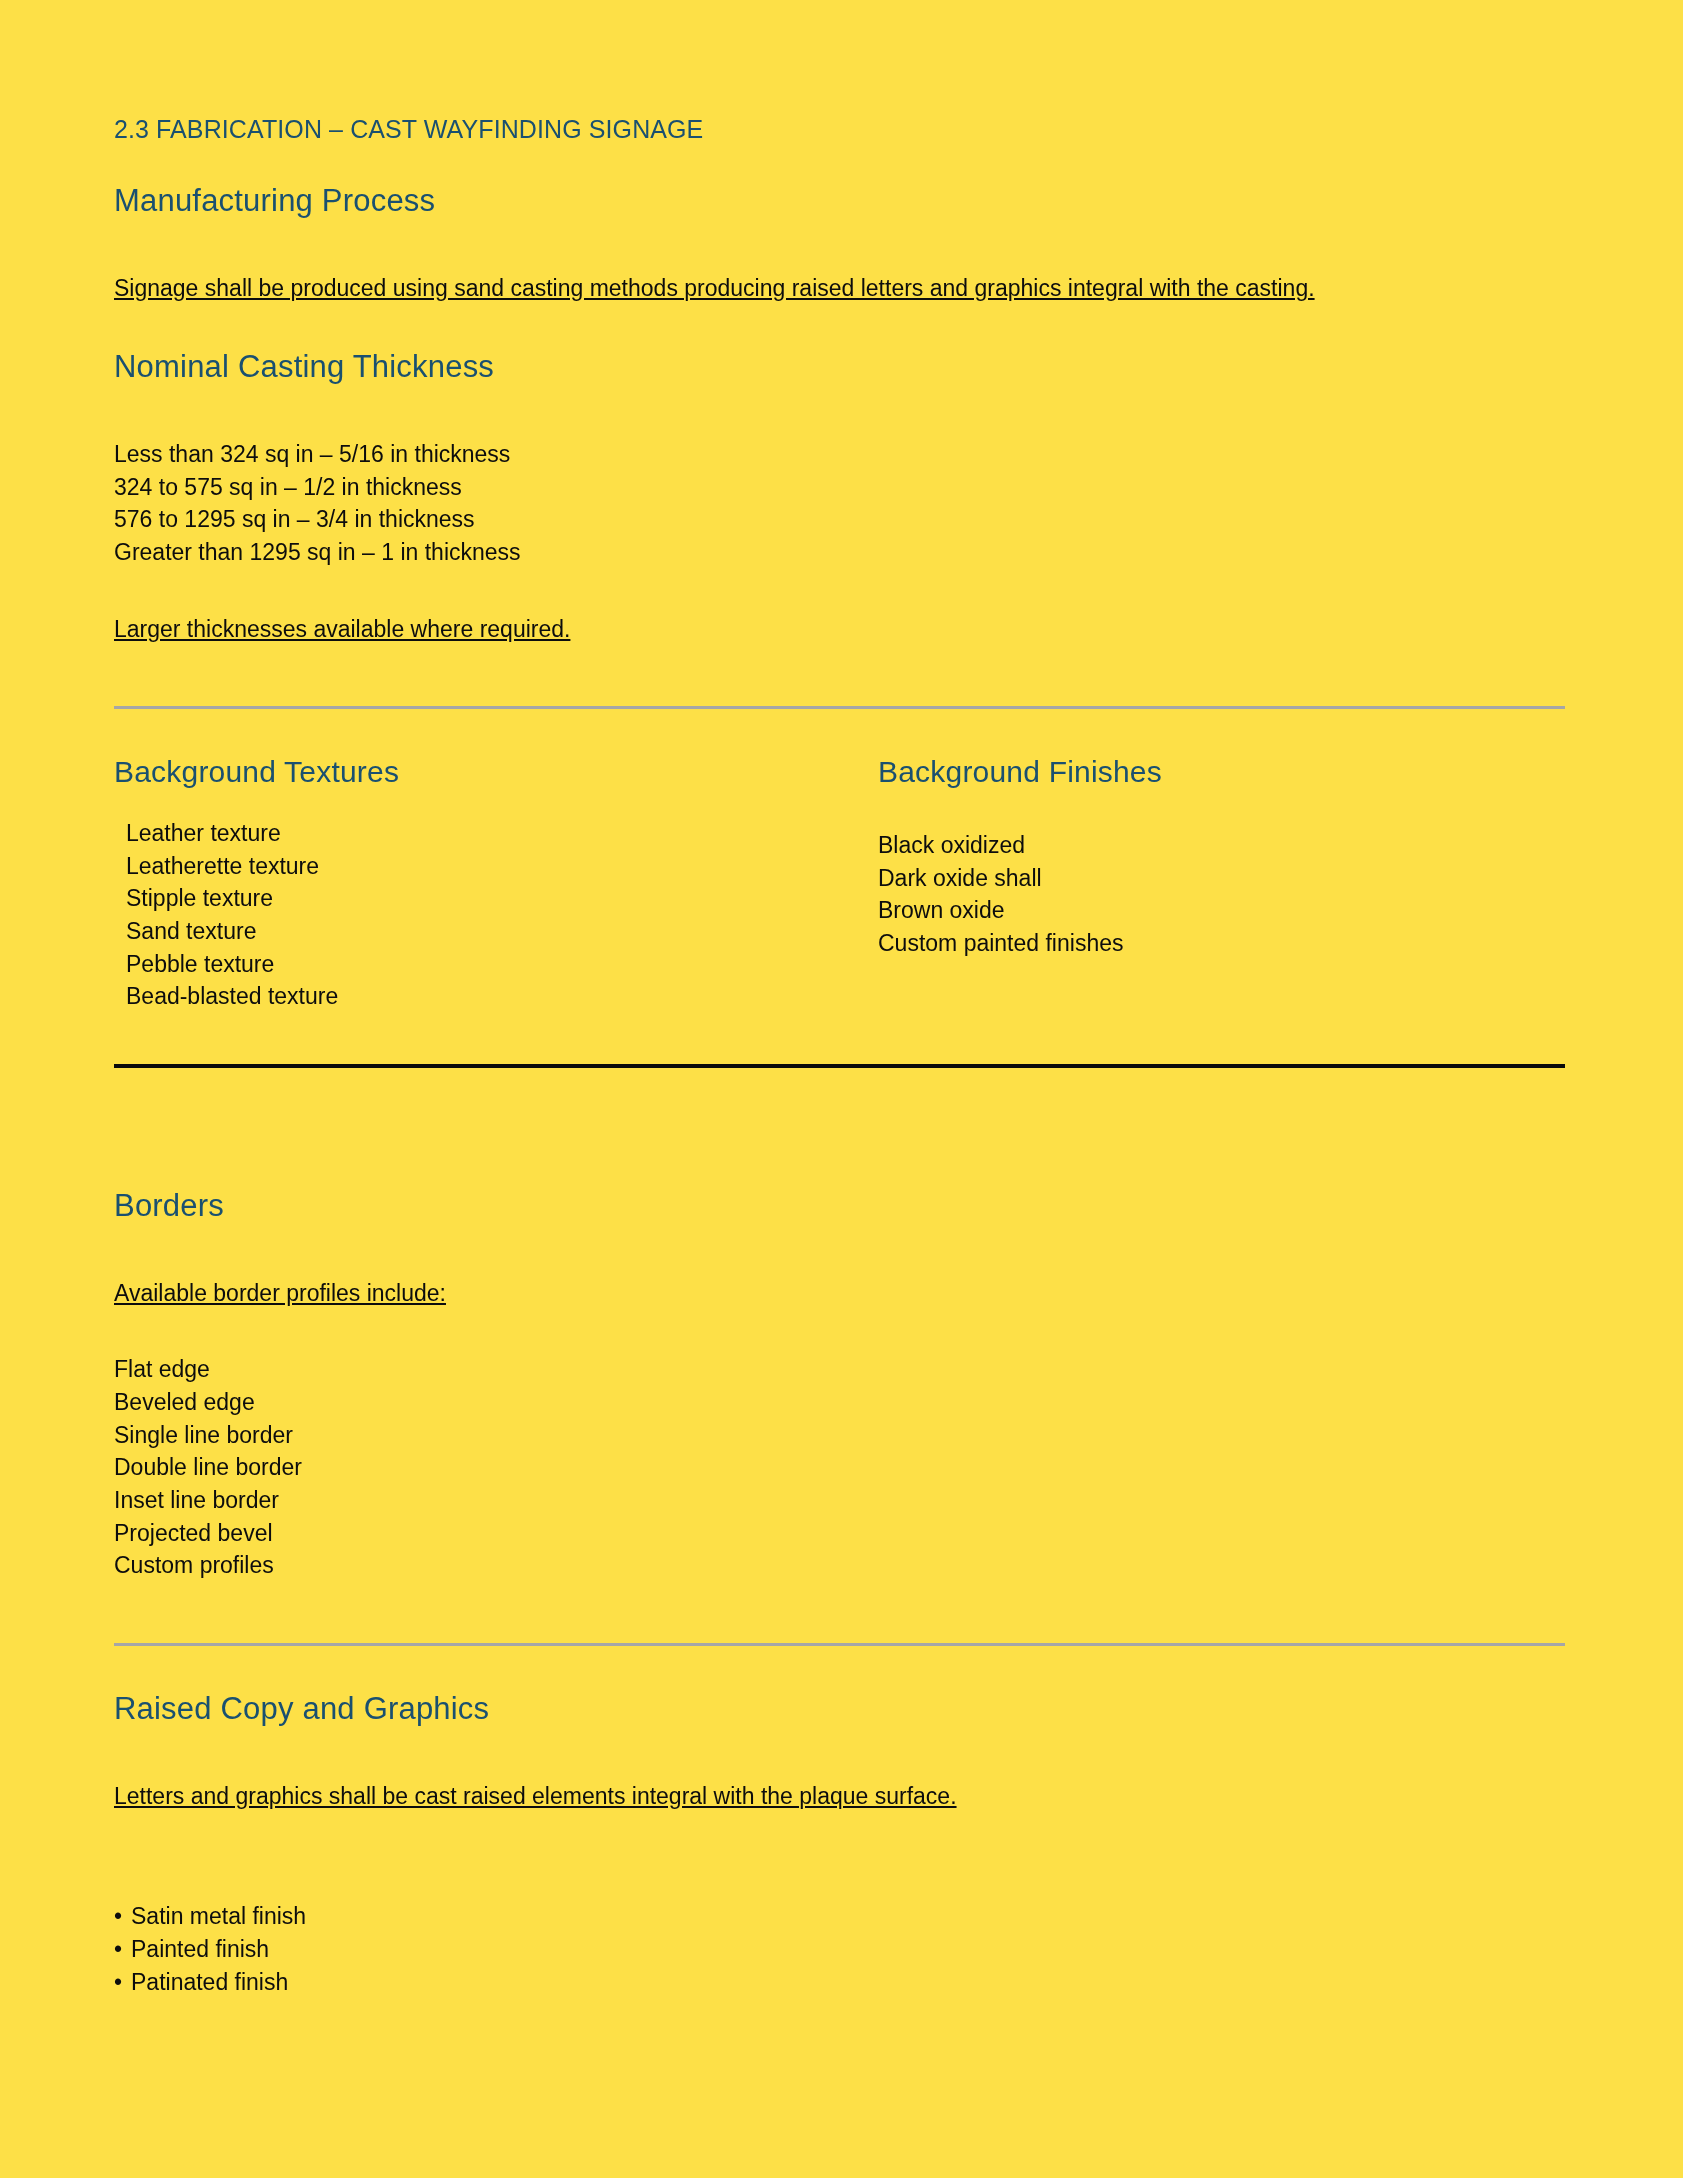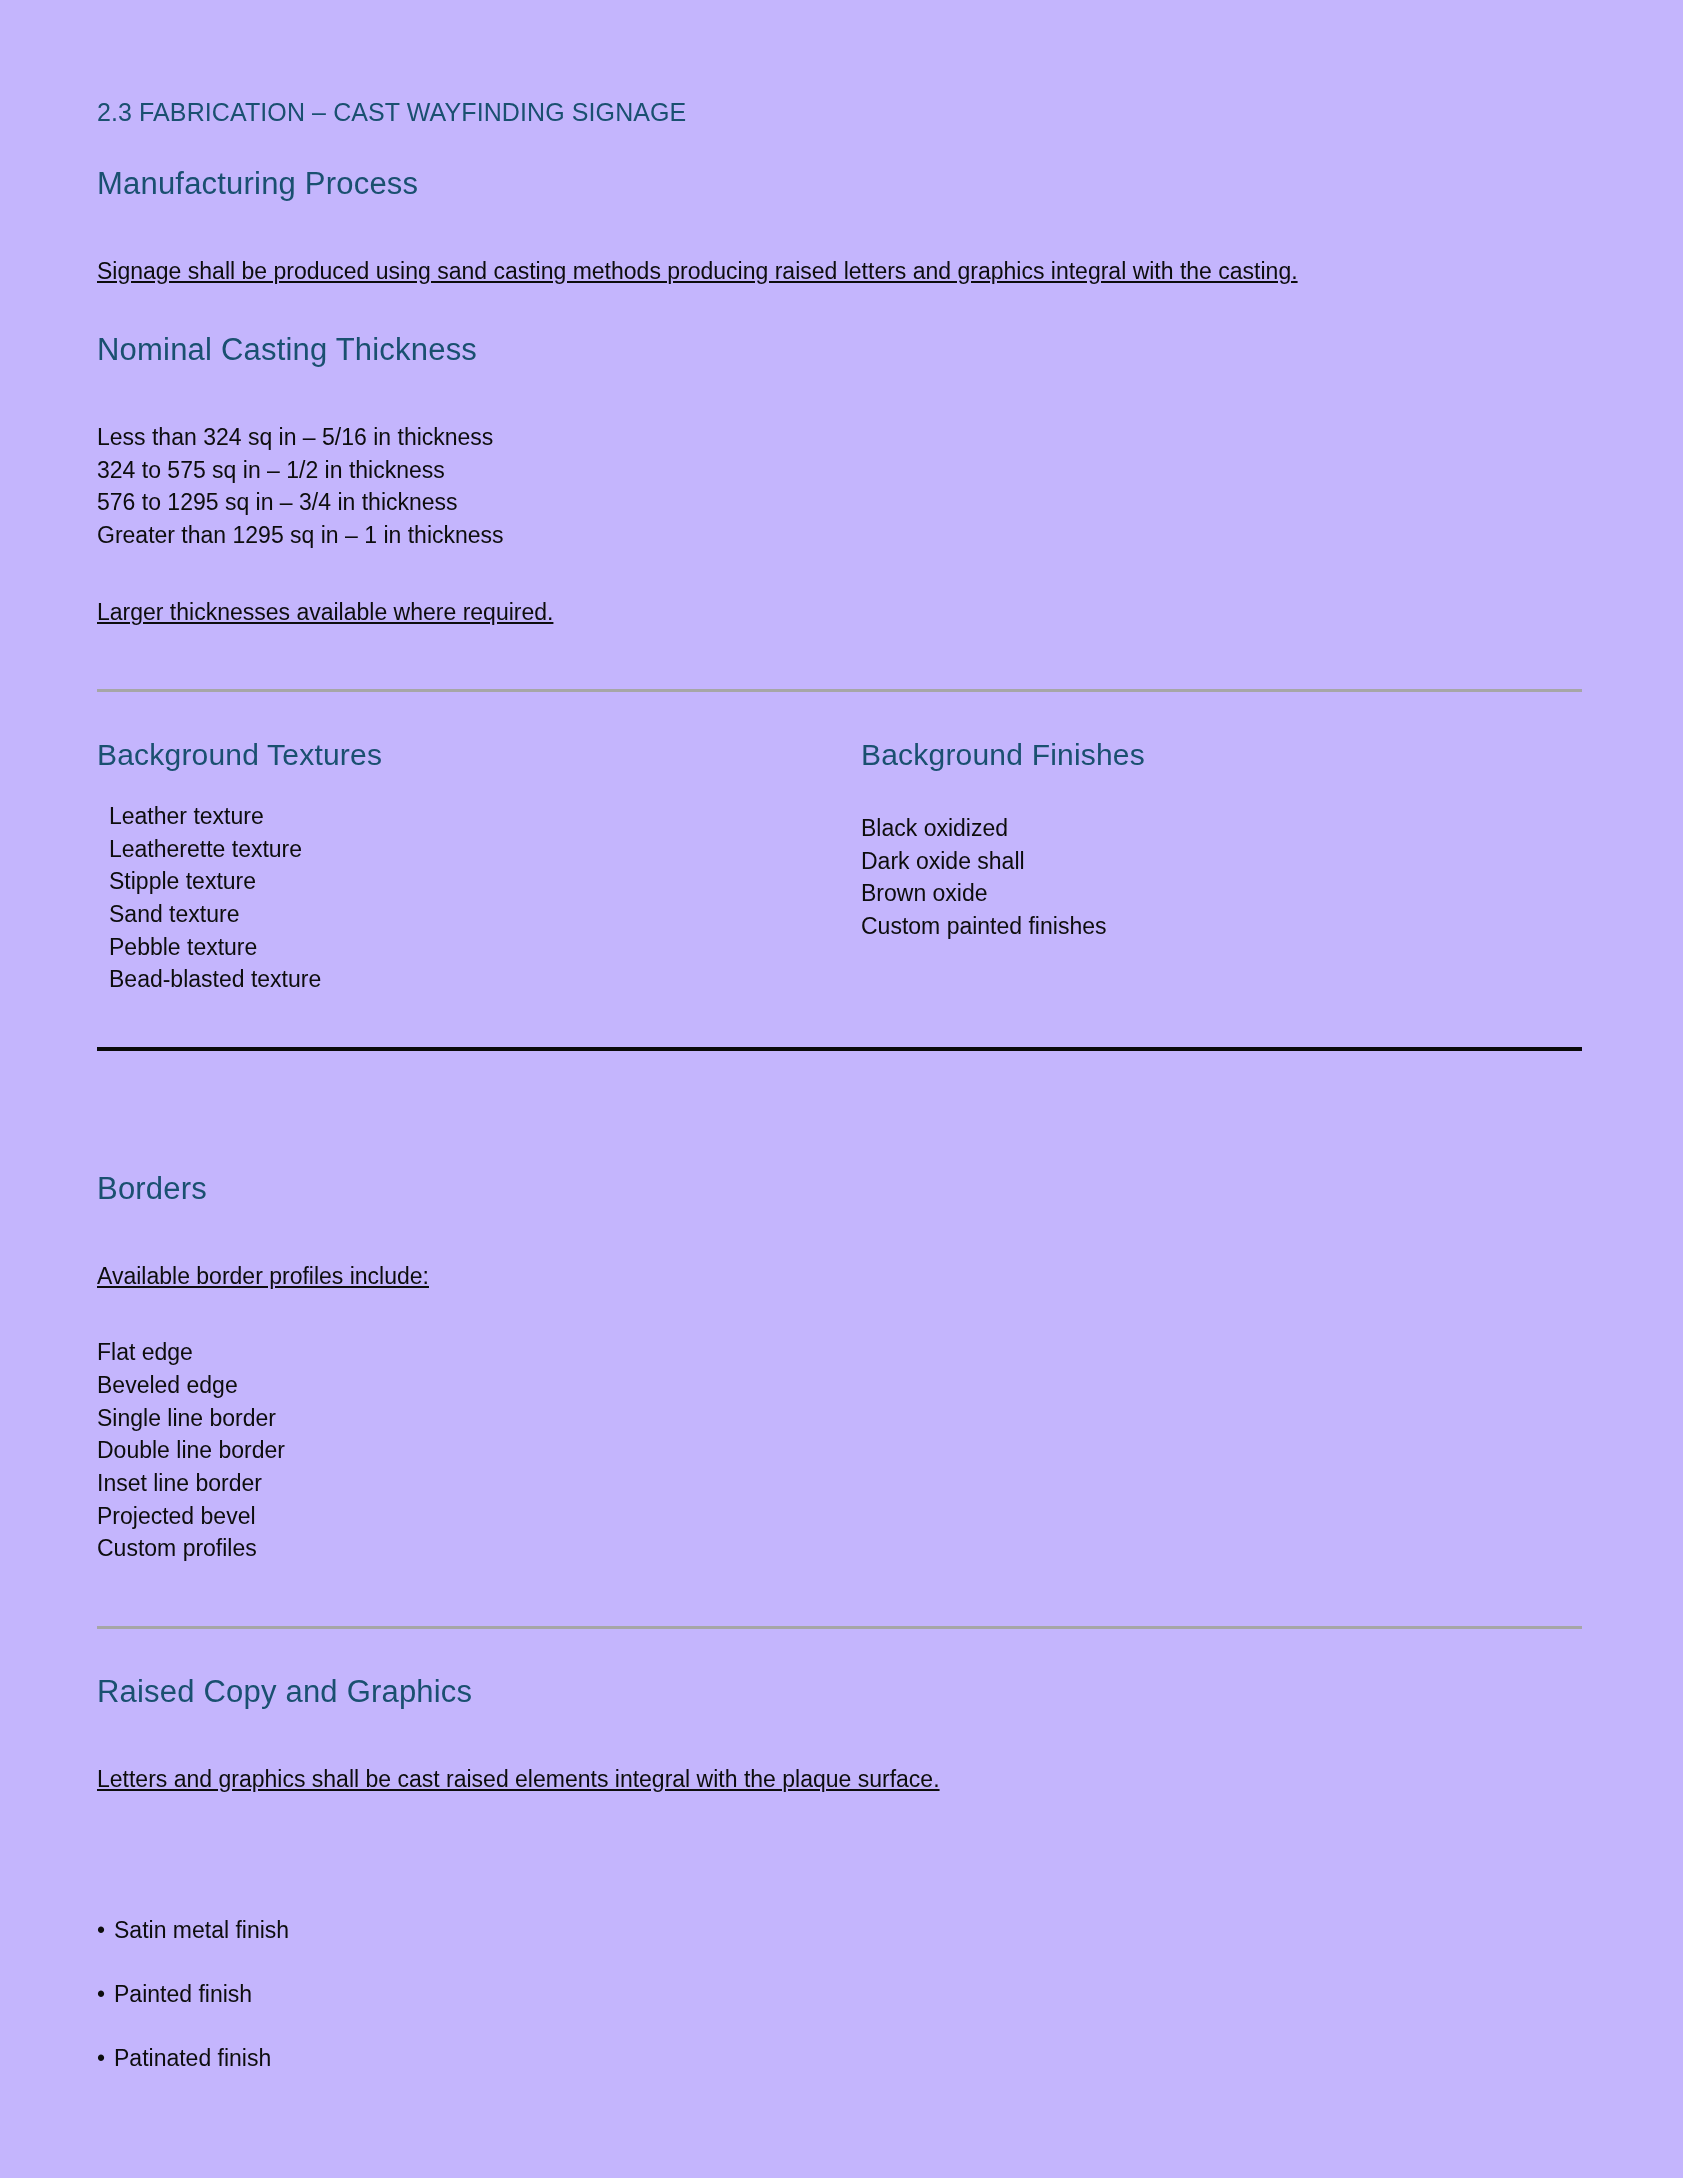--- a/index.html
+++ b/index.html
@@ -14,22 +14,22 @@
     color: #0d0d0d;
     -webkit-font-smoothing: antialiased;
     overflow: hidden;
   }
 
   .page {
     position: relative;
     width: 1683px;
     height: 2178px;
     box-sizing: border-box;
-    padding: 0;
-    background: #c4b5fd;
+    padding: 17px;
+    background: #fde047;
   }
 
   
   .wrap      { margin-left: 97px; margin-right: 101px; }
 
   
   .doc-section-title {
     font-size: 25px;
     letter-spacing: 0.1px;
     color: #1a5070;
@@ -68,21 +68,21 @@
     margin: 0;
     font-weight: 400;
   }
 
   p.body-text { max-width: 1406px; text-decoration: underline; }
 
   .line-list { list-style: none; padding: 0; margin: 0; }
   .line-list li { line-height: 1.42; }
 
   .bullet-list { list-style: none; padding: 0; margin: 0; }
-  .bullet-list li { line-height: 1.42; margin-top: 31px; }
+  .bullet-list li { line-height: 1.42; }
   .bullet-list li .bullet-dot {
     display: inline-block;
     width: 17px;
   }
 
   
   hr.rule-light {
     border: none;
     border-top: 3px solid #a6a6a6;
     margin: 0;

